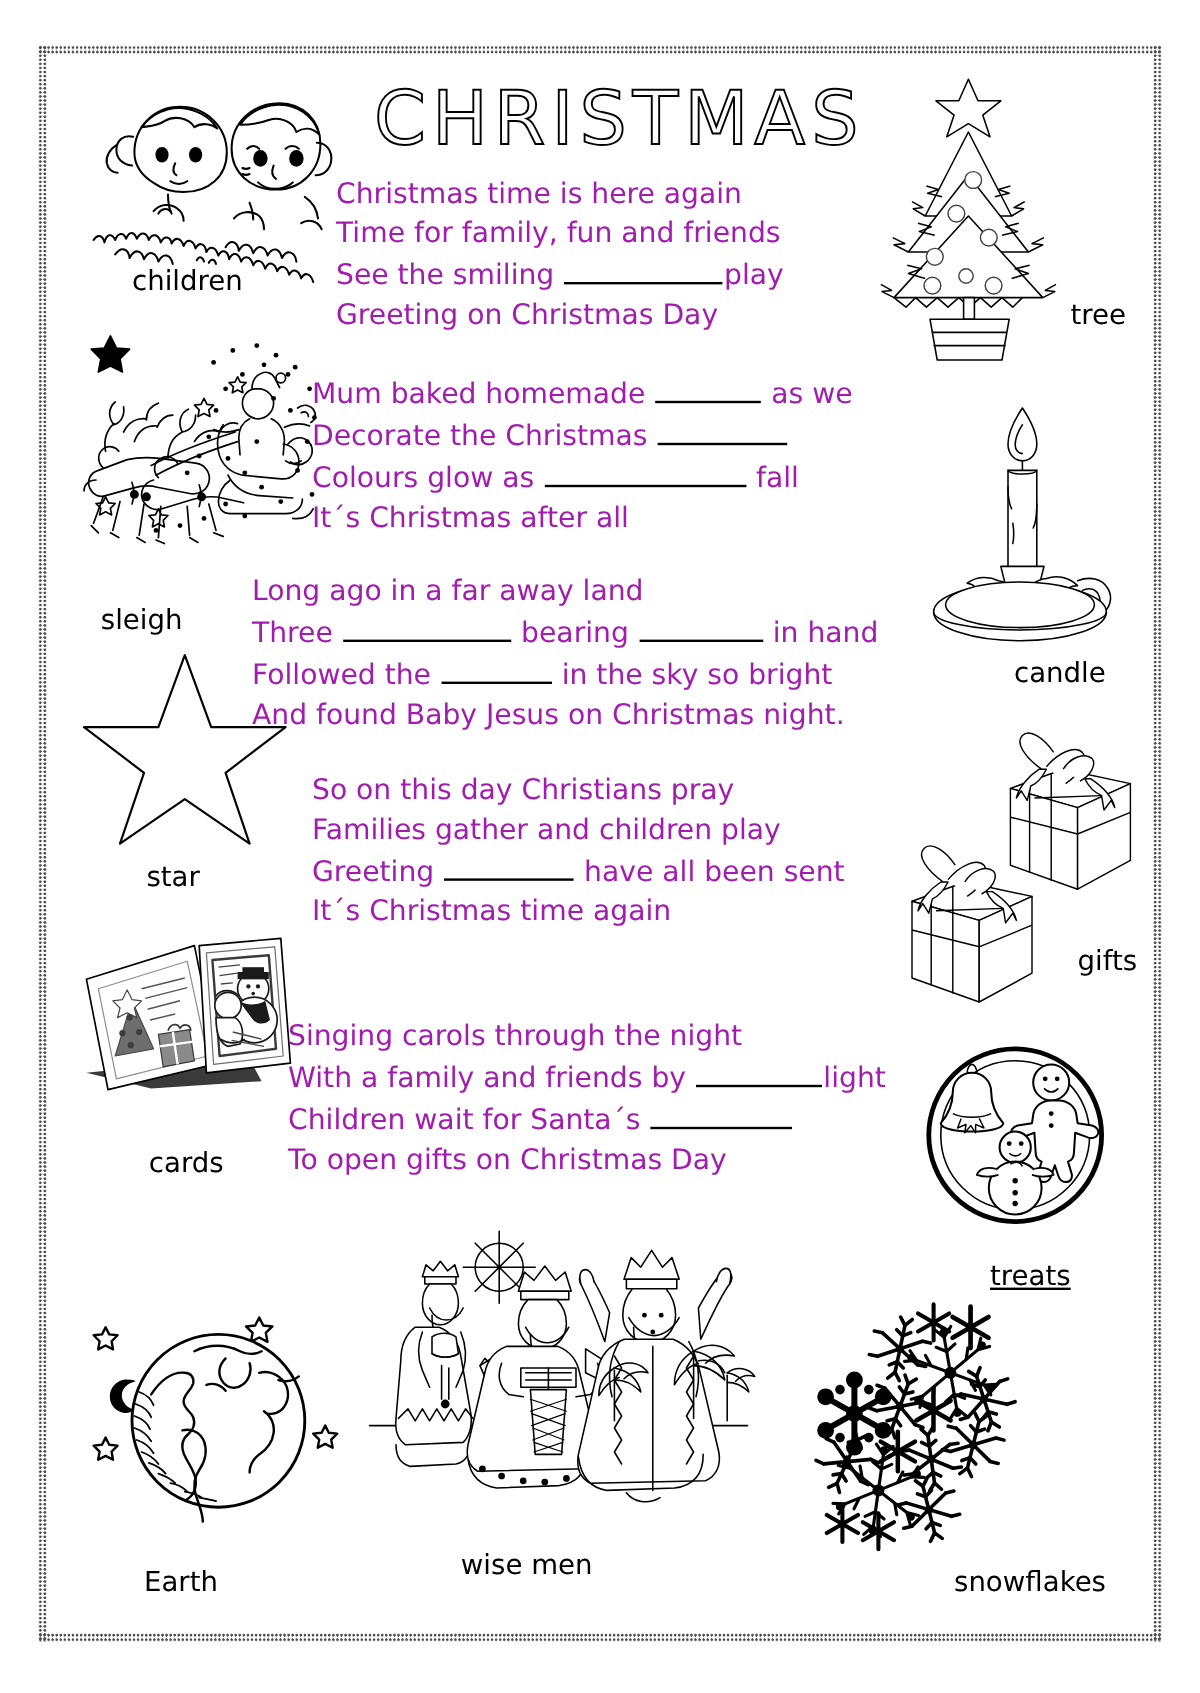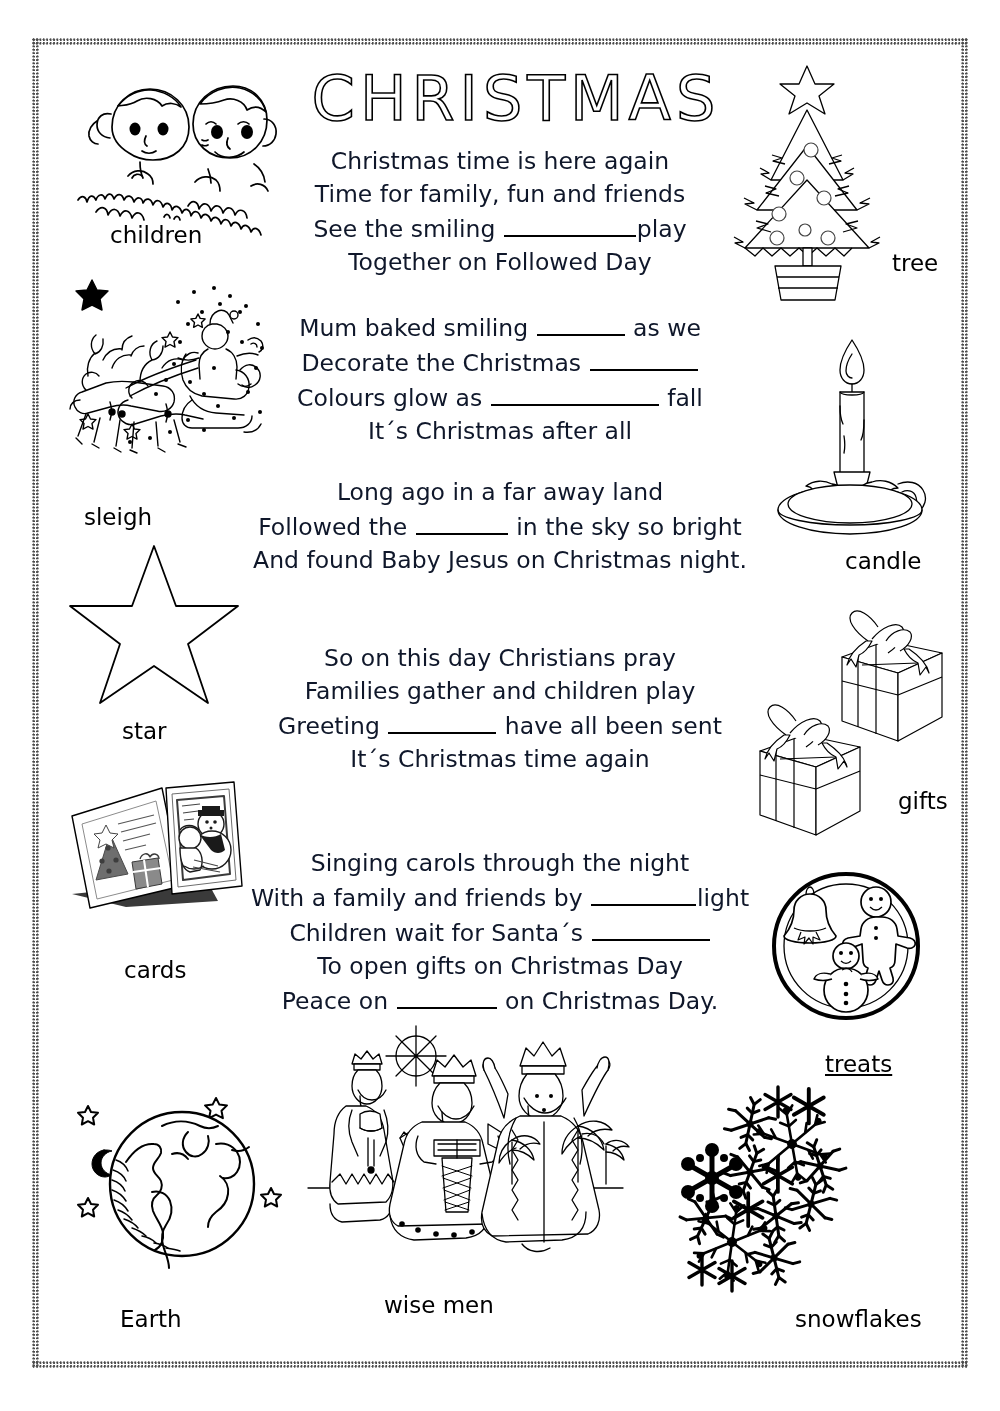--- a/index.html
+++ b/index.html
@@ -67,25 +67,24 @@
     letter-spacing: 5px;
     font-weight: 400;
     color: transparent;
     -webkit-text-stroke: 1.6px #000;
     text-shadow: none;
   }
 
   
   .verse {
     position: absolute;
-    text-align: center;
     font-family: "DejaVu Sans", sans-serif;
     font-size: 23.5px;
     line-height: 33px;
-    color: #0f172a;
+    color: #a21caf;
     white-space: nowrap;
   }
   .vline { display: block; }
   .blank {
     display: inline-block;
     border-bottom: 2px solid #000;
     vertical-align: baseline;
     height: 1.02em;
     margin: 0 1px;
   }
@@ -691,40 +690,40 @@
       <use href="#flake-simple" x="22" y="188"></use>
       <use href="#flake-simple" x="52" y="194"></use>
     </svg>
   </div>
   <div class="label" style="left:795px; top:1306px;">snowflakes</div>
 
   <div class="verse" id="verse-1" style="left:280px; top:145px; width:440px;">
       <span class="vline"><span>Christmas time is here again</span></span>
       <span class="vline"><span>Time for family, fun and friends</span></span>
       <span class="vline"><span>See the smiling </span><span class="blank" style="width: 132px;"></span><span>play</span></span>
-      <span class="vline"><span>Together on Followed Day</span></span>
+      <span class="vline"><span>Greeting on Christmas Day</span></span>
     </div>
   <div class="verse" id="verse-2" style="left:260px; top:310px; width:480px;">
-      <span class="vline"><span>Mum baked smiling </span><span class="blank" style="width: 88px;"></span><span> as we</span></span>
+      <span class="vline"><span>Mum baked homemade </span><span class="blank" style="width: 88px;"></span><span> as we</span></span>
       <span class="vline"><span>Decorate the Christmas </span><span class="blank" style="width: 108px;"></span></span>
       <span class="vline"><span>Colours glow as </span><span class="blank" style="width: 168px;"></span><span> fall</span></span>
       <span class="vline"><span>It´s Christmas after all</span></span>
     </div>
   <div class="verse" id="verse-3" style="left:210px; top:476px; width:580px;">
       <span class="vline"><span>Long ago in a far away land</span></span>
+      <span class="vline"><span>Three </span><span class="blank" style="width: 140px;"></span><span> bearing </span><span class="blank" style="width: 103px;"></span><span> in hand</span></span>
       <span class="vline"><span>Followed the </span><span class="blank" style="width: 92px;"></span><span> in the sky so bright</span></span>
       <span class="vline"><span>And found Baby Jesus on Christmas night.</span></span>
     </div>
   <div class="verse" id="verse-4" style="left:260px; top:642px; width:480px;">
       <span class="vline"><span>So on this day Christians pray</span></span>
       <span class="vline"><span>Families gather and children play</span></span>
       <span class="vline"><span>Greeting </span><span class="blank" style="width: 108px;"></span><span> have all been sent</span></span>
       <span class="vline"><span>It´s Christmas time again</span></span>
     </div>
   <div class="verse" id="verse-5" style="left:240px; top:847px; width:520px;">
       <span class="vline"><span>Singing carols through the night</span></span>
       <span class="vline"><span>With a family and friends by </span><span class="blank" style="width: 105px;"></span><span>light</span></span>
       <span class="vline"><span>Children wait for Santa´s </span><span class="blank" style="width: 118px;"></span></span>
       <span class="vline"><span>To open gifts on Christmas Day</span></span>
-      <span class="vline"><span>Peace on </span><span class="blank" style="width: 100px;"></span><span> on Christmas Day.</span></span>
     </div>
 
 </div>
 
 </body></html>

